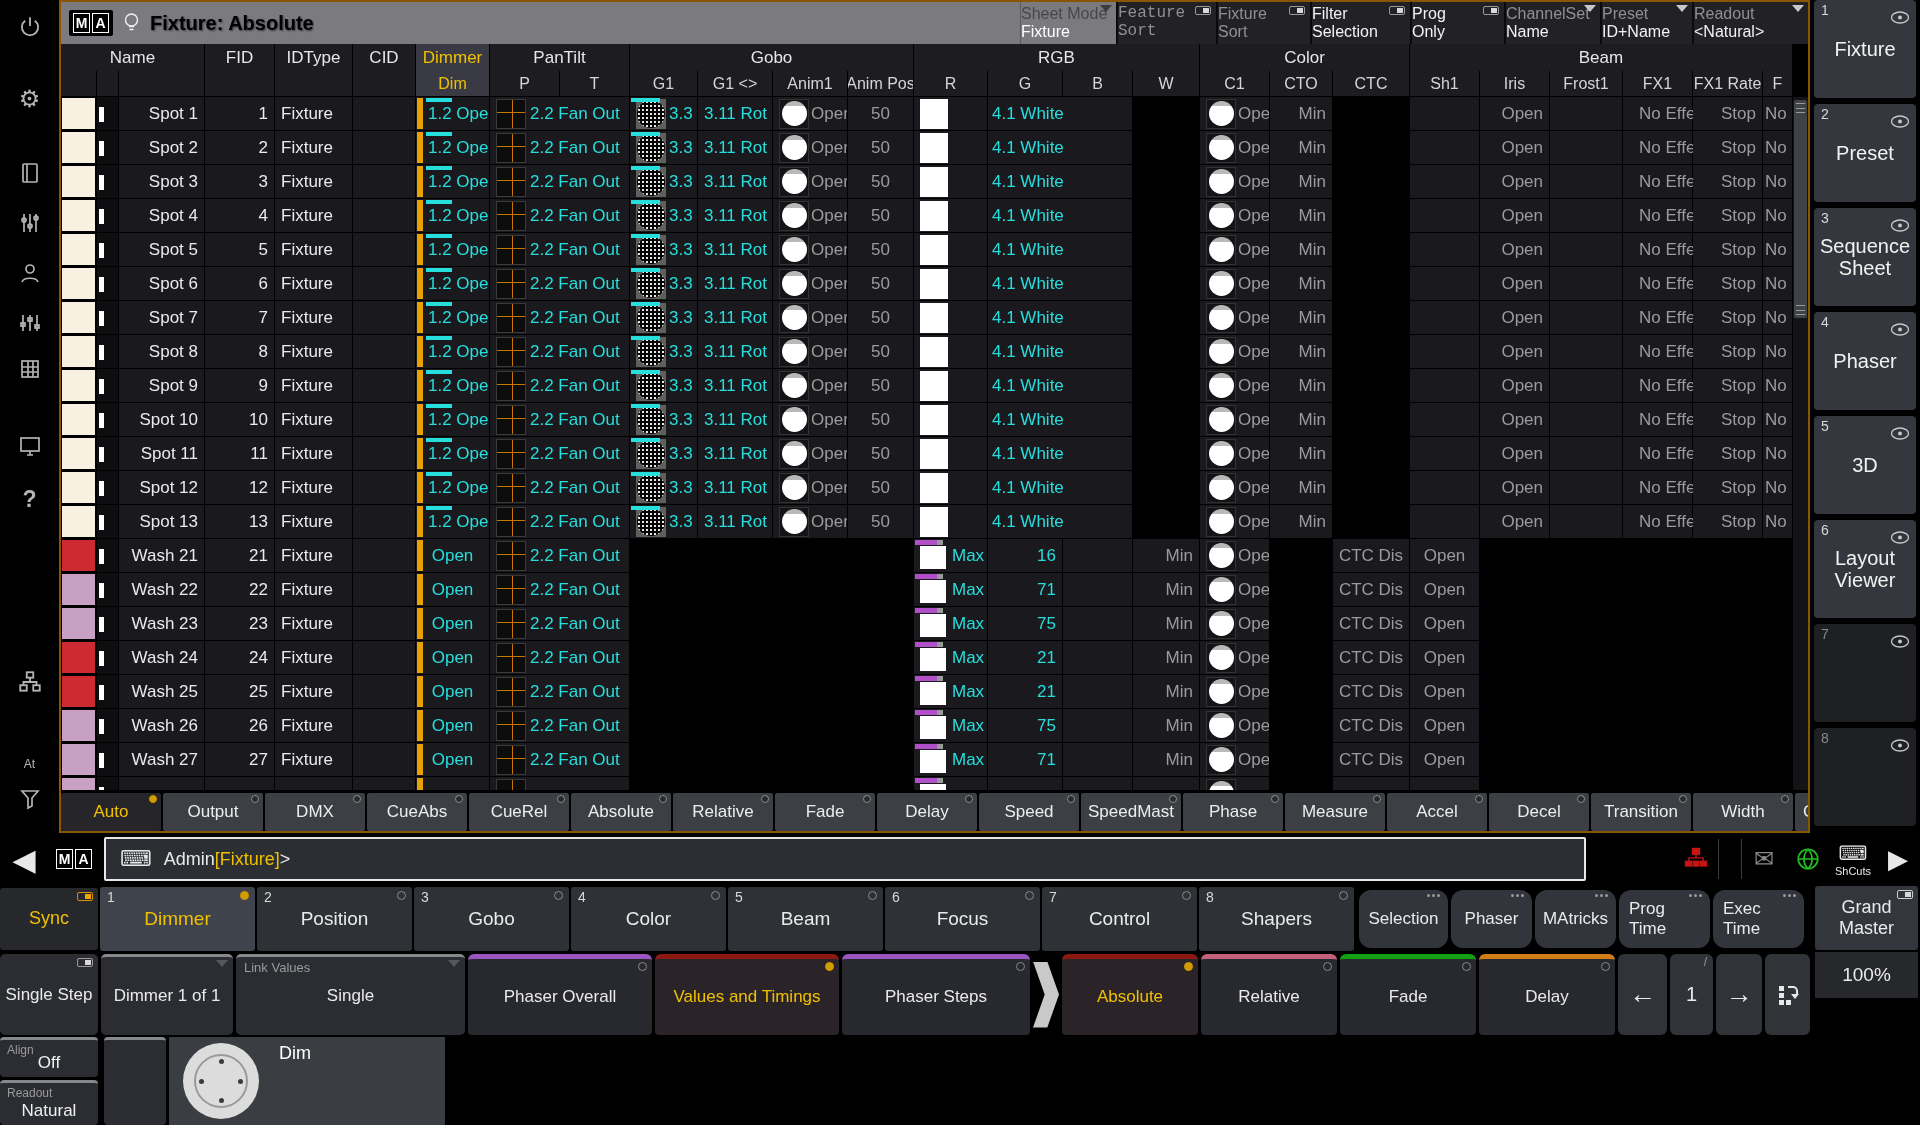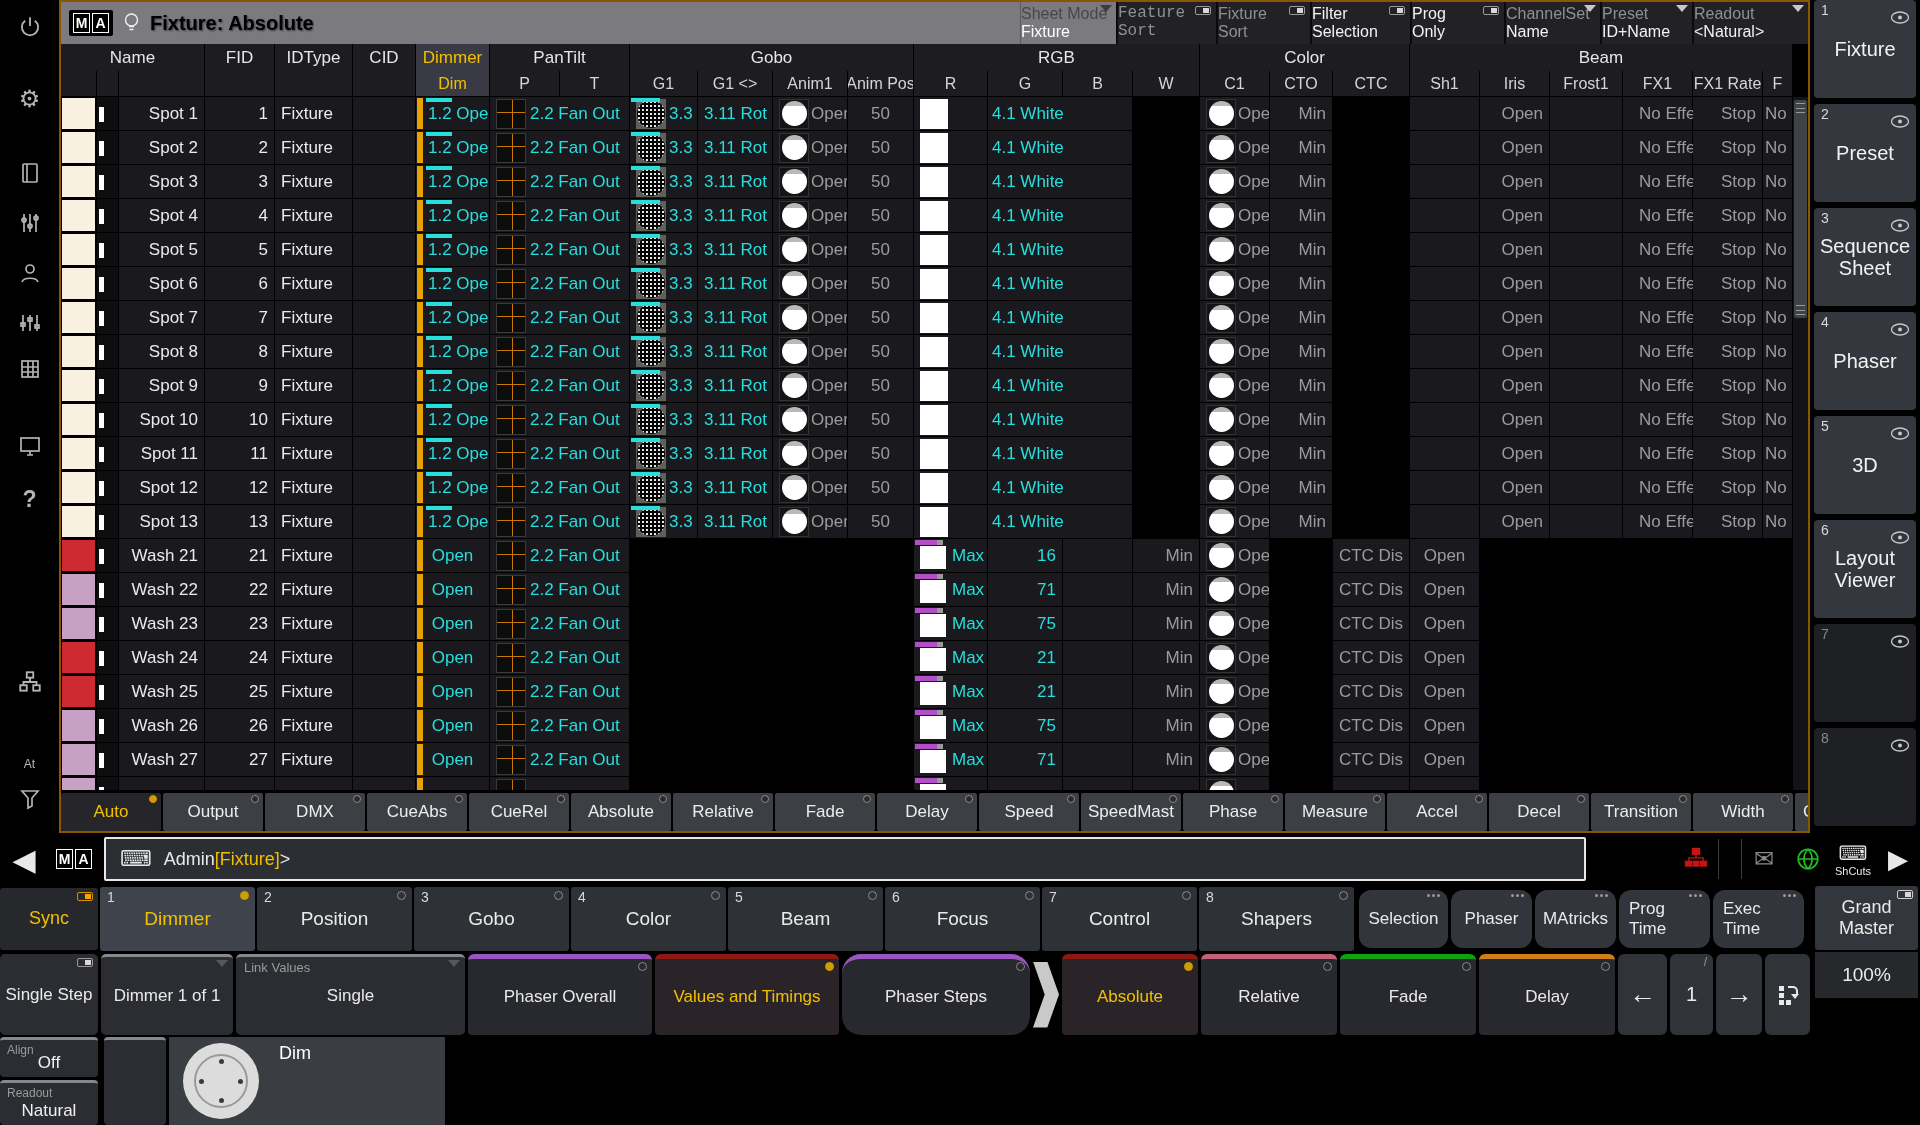--- a/index.html
+++ b/index.html
@@ -1175,21 +1175,21 @@
   <div class="subrow" id="subrow">
       <div class="box" style="width: 98px;">Single Step<span class="tgl"></span></div>
       <div class="box ddl" style="width: 132px; text-align: center;">Dimmer 1 of 1<span class="dtri"></span></div>
       <div class="box ddl" style="width: 229px;">
         <span class="dtri"></span>
         <span class="sublab">Link Values</span>
         <span>Single</span>
       </div>
       <div class="modebtn" style="width: 184px; border-top-color: rgb(154, 85, 192);">Phaser Overall<span class="radio"></span></div>
       <div class="modebtn on" style="width: 184px; border-top-color: rgb(141, 26, 18);">Values and Timings<span class="radio"></span></div>
-      <div class="modebtn" style="width: 188px; border-top-color: rgb(154, 85, 192); border-radius: 19px;">Phaser Steps<span class="radio"></span></div>
+      <div class="modebtn" style="width: 188px; border-top-color: rgb(154, 85, 192);">Phaser Steps<span class="radio"></span></div>
       <div class="chev"></div>
       <div class="modebtn on" style="width: 136px; border-top-color: rgb(141, 26, 18);">Absolute<span class="radio"></span></div>
       <div class="modebtn" style="width: 136px; border-top-color: rgb(196, 96, 122);">Relative<span class="radio"></span></div>
       <div class="modebtn" style="width: 136px; border-top-color: rgb(19, 160, 19);">Fade<span class="radio"></span></div>
       <div class="modebtn" style="width: 136px; border-top-color: rgb(207, 126, 24);">Delay<span class="radio"></span></div>
       <div class="navbtn" style="width: 49px;">←</div>
       <div class="pgbox" style="width: 43px;">1</div>
       <div class="navbtn" style="width: 46px;">→</div>
       <div class="navbtn" style="width: 45px;">
         <svg width="24" height="24" viewBox="0 0 24 24">

